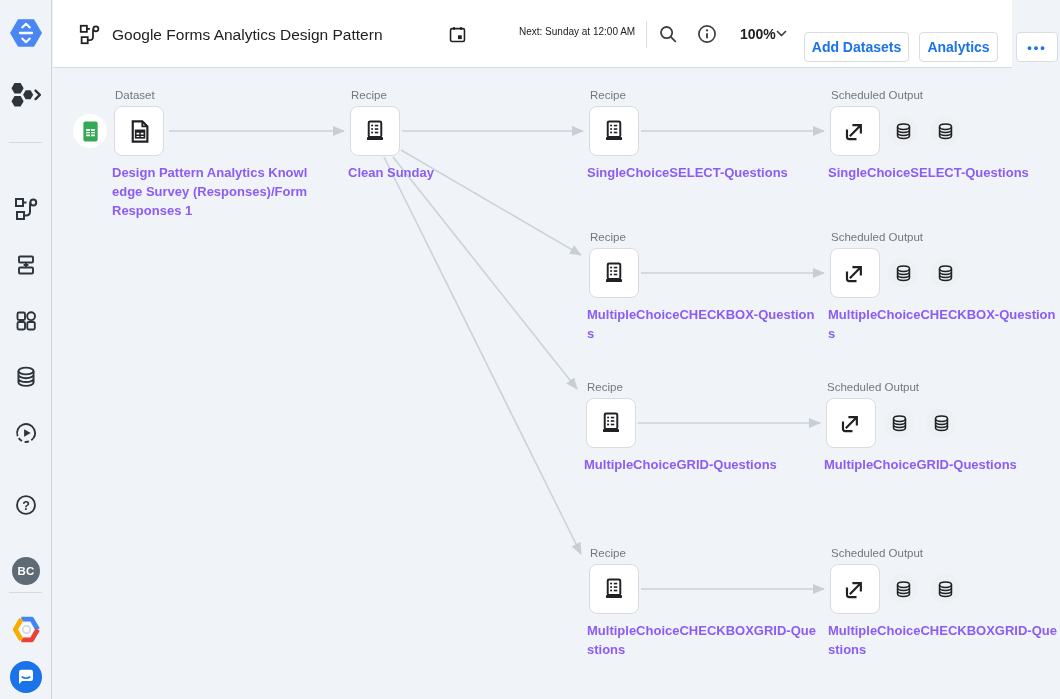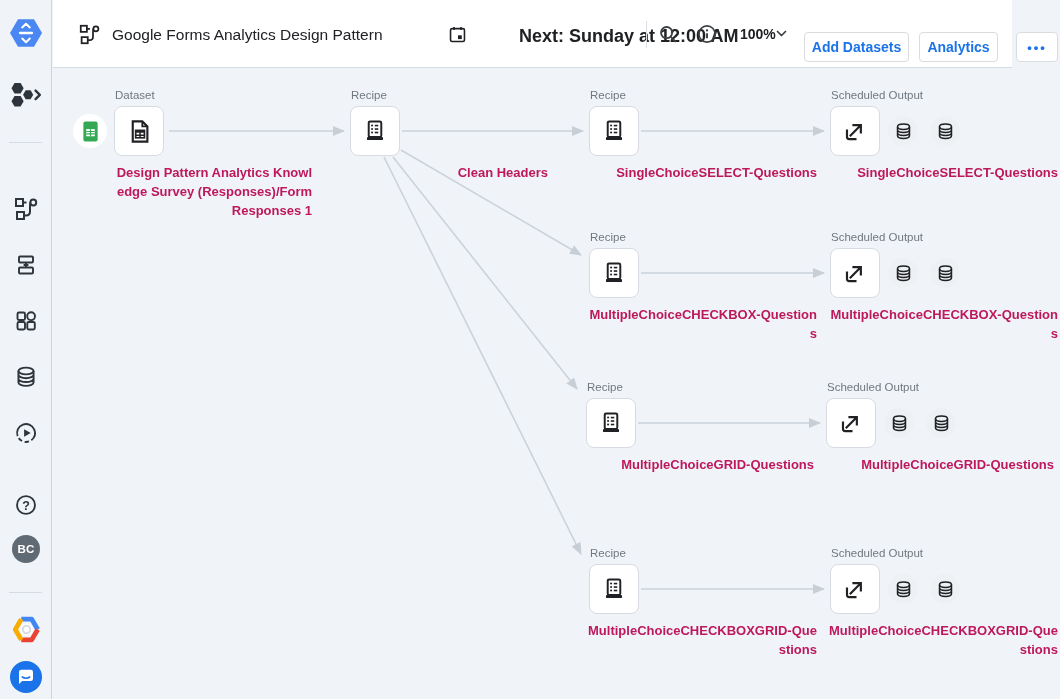--- a/index.html
+++ b/index.html
@@ -14,21 +14,21 @@
   .sdivider { position:absolute; left:9px; width:33px; height:1px; background:#d4dbe2; }
   .avatar { width:28px; height:28px; border-radius:50%; background:#5f6a74; color:#fff;
             font-size:11.5px; font-weight:bold; letter-spacing:.3px;
             display:flex; align-items:center; justify-content:center; }
 
   
   .topbar { position:absolute; left:53px; top:0; width:959px; height:68px;
             background:#fff; border-bottom:1px solid #d5dbe2; z-index:4; }
   .tb-abs { position:absolute; }
   .title { font-size:15.5px; color:#202124; white-space:nowrap; }
-  .nextrun { font-size:18px; font-weight:bold; color:#202124; white-space:nowrap;padding-left:46px; }
+  .nextrun { font-size:10px; font-weight:normal; color:#202124; white-space:nowrap;padding-left:46px; }
   .vdiv { position:absolute; width:1px; height:27px; background:#dadfe4; }
   .zoomctl { display:flex; align-items:center; cursor:pointer; }
   .zoomtxt { font-size:14px; font-weight:bold; color:#202124; }
   .btn { position:absolute; top:32px; height:30px; background:#fff; border:1px solid #dadce0;
          border-radius:4px; color:#1a73e8; font-size:14px; font-weight:bold;
          font-family:"Liberation Sans", sans-serif; display:flex; align-items:center;
          justify-content:center; cursor:pointer; }
   .morebtn { letter-spacing:2px; font-size:13px; font-weight:bold; }
   .iconbtn { cursor:pointer; display:flex; align-items:center; justify-content:center; }
 
@@ -36,21 +36,21 @@
   .canvas { position:absolute; left:53px; top:69px; width:1007px; height:630px;
             background:#f0f4f8; overflow:hidden;text-decoration:underline; }
   .edges { position:absolute; left:0; top:0; }
 
   .node { position:absolute; }
   .ntype { position:absolute; left:1px; top:-17px; font-size:11.5px; color:#70777f; white-space:nowrap; }
   .ncard { position:absolute; left:0; top:0; width:50px; height:50px; background:#fff;
            border:1px solid #d7dce2; border-radius:8px; display:flex; align-items:center;
            justify-content:center; cursor:pointer; }
   .nname { position:absolute; left:-2px; top:57px; font-size:13px; font-weight:bold;
-           color:#be185d; line-height:19px; word-break:break-all; width:230px;text-align:right; }
+           color:#8b5cf6; line-height:19px; word-break:break-all; width:230px; }
   .nname.narrow { width:200px; }
   .chips { position:absolute; left:58px; top:10px; display:flex; gap:12px; }
   .chip { width:30px; height:30px; border-radius:50%; background:#eef1f4;
           display:flex; align-items:center; justify-content:center; cursor:pointer; }
   .srccircle { position:absolute; left:-41px; top:8px; width:34px; height:34px; border-radius:50%;
                background:#fff; display:flex; align-items:center; justify-content:center; }
 </style>
 </head>
 <body>
 
@@ -117,21 +117,21 @@
       </svg>
     </div>
 
     <div class="sitem" style="top:493px">
       <svg width="24" height="24" viewBox="0 0 22 22">
         <circle cx="11" cy="11" r="8.2" fill="none" stroke="#2e343b" stroke-width="1.7"></circle>
         <text x="11" y="15.2" text-anchor="middle" font-family="Liberation Sans, sans-serif" font-size="11.5" font-weight="bold" fill="#2e343b">?</text>
       </svg>
     </div>
 
-    <div class="sitem" style="top:535px">
+    <div class="sitem" style="top:557px">
       <div class="avatar">BC</div>
     </div>
 
     <div class="sdivider" style="top:592px"></div>
 
     <div class="sitem" style="top:616px">
       <svg width="27" height="27" viewBox="0 0 26 26">
         <path d="M8,3 L18,3 L23.8,13" fill="none" stroke="#4285f4" stroke-width="4.6" stroke-linejoin="round"></path>
         <path d="M23.8,13 L18,23 L8,23" fill="none" stroke="#ea4335" stroke-width="4.6" stroke-linejoin="round"></path>
         <path d="M8,23 L2.2,13 L8,3" fill="none" stroke="#f9ab00" stroke-width="4.6" stroke-linejoin="round"></path>
@@ -246,21 +246,21 @@
           <rect x="6.2" y="3.2" width="11.6" height="14.4" rx="1.4" fill="none" stroke="#202124" stroke-width="1.8"></rect>
           <circle cx="9.3" cy="7" r=".95" fill="#202124"></circle>
             <path d="M11.8,7 H15" stroke="#202124" stroke-width="1.5"></path>
           <circle cx="9.3" cy="10.2" r=".95" fill="#202124"></circle>
             <path d="M11.8,10.2 H15" stroke="#202124" stroke-width="1.5"></path>
           <circle cx="9.3" cy="13.4" r=".95" fill="#202124"></circle>
             <path d="M11.8,13.4 H15" stroke="#202124" stroke-width="1.5"></path>
           <rect x="4.6" y="17.6" width="14.8" height="2.7" rx="0.8" fill="#202124"></rect>
         </svg>
       </div>
-      <div class="nname narrow">Clean Headers</div>
+      <div class="nname narrow">Clean Sunday</div>
     </div>
 
     <div class="node" style="left:536px;top:37px">
       <div class="ntype">Recipe</div>
       <div class="ncard">
         <svg width="26" height="26" viewBox="0 0 24 24">
           <rect x="6.2" y="3.2" width="11.6" height="14.4" rx="1.4" fill="none" stroke="#202124" stroke-width="1.8"></rect>
           <circle cx="9.3" cy="7" r=".95" fill="#202124"></circle>
             <path d="M11.8,7 H15" stroke="#202124" stroke-width="1.5"></path>
           <circle cx="9.3" cy="10.2" r=".95" fill="#202124"></circle>

